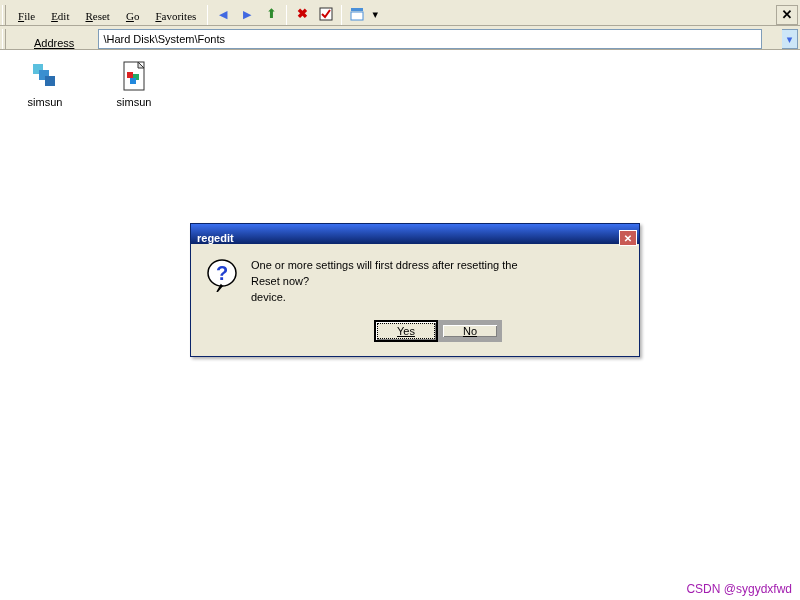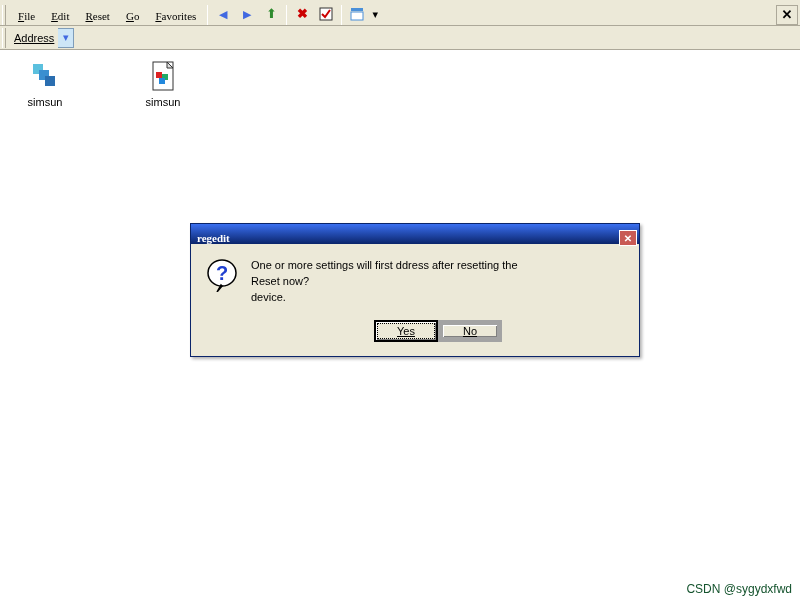--- a/index.html
+++ b/index.html
@@ -58,25 +58,26 @@
   border: 1px solid #aca899;
   background: #ece9d8;
   display: flex;
   align-items: center;
   justify-content: center;
   font-weight: bold;
   font-size: 13px;
 }
 .addrbar {
   display: flex;
-  align-items: center;
+  align-items: flex-end;
   background: #ece9d8;
   border-bottom: 1px solid #aca899;
   height: 24px;
   padding: 0 2px;
+  gap: 20px;
 }
 .addrlabel { padding: 0 4px; }
 .addrlabel span { text-decoration: underline; }
 .addrinput {
   flex: 1;
   height: 20px;
   border: 1px solid #7f9db9;
   background: #fff;
   padding: 0 4px;
   font-family: Tahoma, sans-serif;
@@ -90,21 +91,21 @@
   border-left: none;
   display: flex;
   align-items: center;
   justify-content: center;
 }
 .content {
   background: #fff;
   height: 540px;
   padding: 10px;
   display: flex;
-  gap: 48px;
+  gap: 19px;
   align-items: flex-start;
 }
 .file-icon {
   display: flex;
   flex-direction: column;
   align-items: center;
   width: 70px;
   cursor: default;
 }
 .file-icon .lbl { margin-top: 4px; text-align: center; }
@@ -118,21 +119,20 @@
   box-shadow: 2px 2px 3px rgba(0,0,0,0.3);
 }
 .titlebar {
   background: linear-gradient(to bottom, #3a6ff0, #0a246a);
   color: #fff;
   display: flex;
   align-items: center;
   height: 20px;
   padding: 8px 2px 0 6px;
   font-weight: bold;
-  font-family: Liberation Serif, serif;
 }
 .titlebar .close {
   margin-left: auto;
   width: 18px;
   height: 16px;
   background: #c85a54;
   border: 1px solid #fff;
   display: flex;
   align-items: center;
   justify-content: center;
@@ -160,21 +160,21 @@
   box-shadow: inset 1px 1px 0 #fff, inset -1px -1px 0 #808080;
   font-family: Tahoma, sans-serif;
   font-size: 11px;
   cursor: default;
 }
 .btn.default { border: 2px solid #000; outline: 1px dotted #000; outline-offset: -4px; }
 .watermark {
   position: absolute;
   right: 8px;
   bottom: 4px;
-  color: #14532d;
+  color: #a21caf;
   font-size: 12px;
 }
 svg { display: block; }
 </style>
 </head>
 <body>
 
 <div class="menubar">
   <div class="menubar-handle"></div>
   <div class="menuitem">File</div>
@@ -215,20 +215,21 @@
     </div>
 
   <div class="close-x">
       <span>✕</span>
     </div>
 </div>
 
 <div class="addrbar">
   <div class="menubar-handle"></div>
   <div class="addrlabel"><span>A</span><span>ddress</span></div>
+  <input class="addrinput" value="\Hard Disk\System\Fonts" style="">
   <div class="addr-drop">
       <span style="color:#4169e1">▾</span>
     </div>
 </div>
 
 <div class="content">
   <div class="file-icon">
     <svg width="32" height="32">
       <rect x="4" y="4" width="10" height="10" fill="#5bc0de"></rect>
         <rect x="10" y="10" width="10" height="10" fill="#3a8fd0"></rect>

